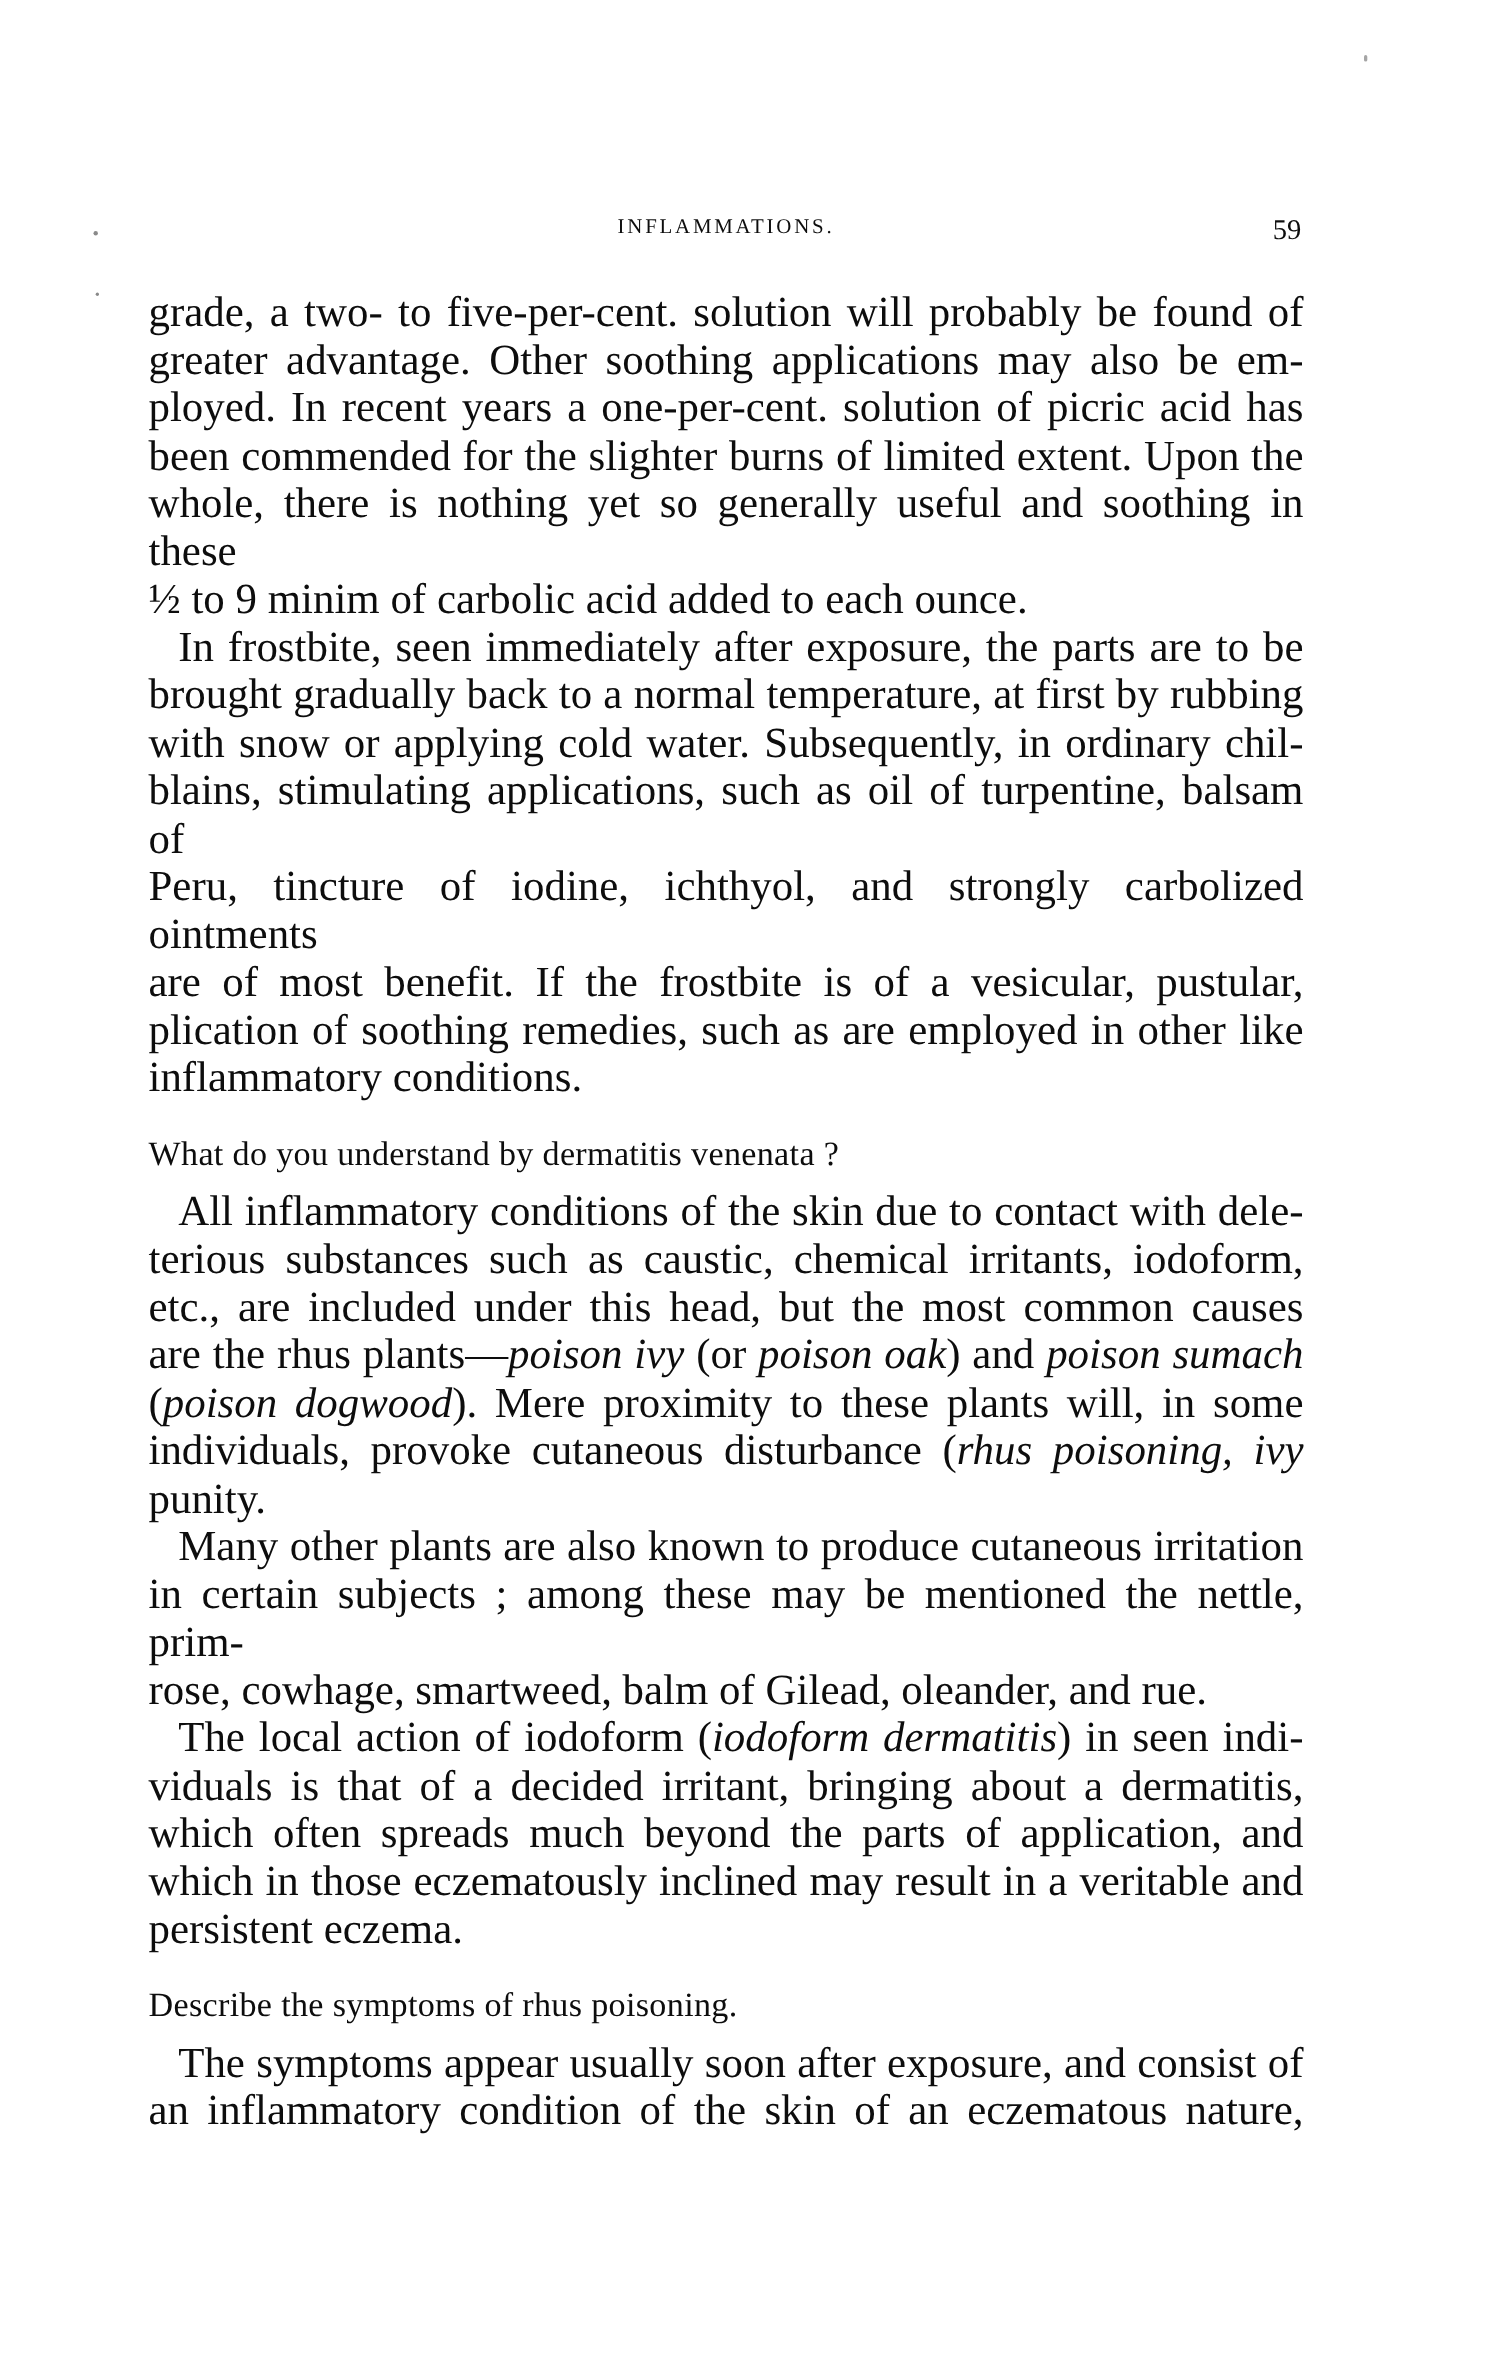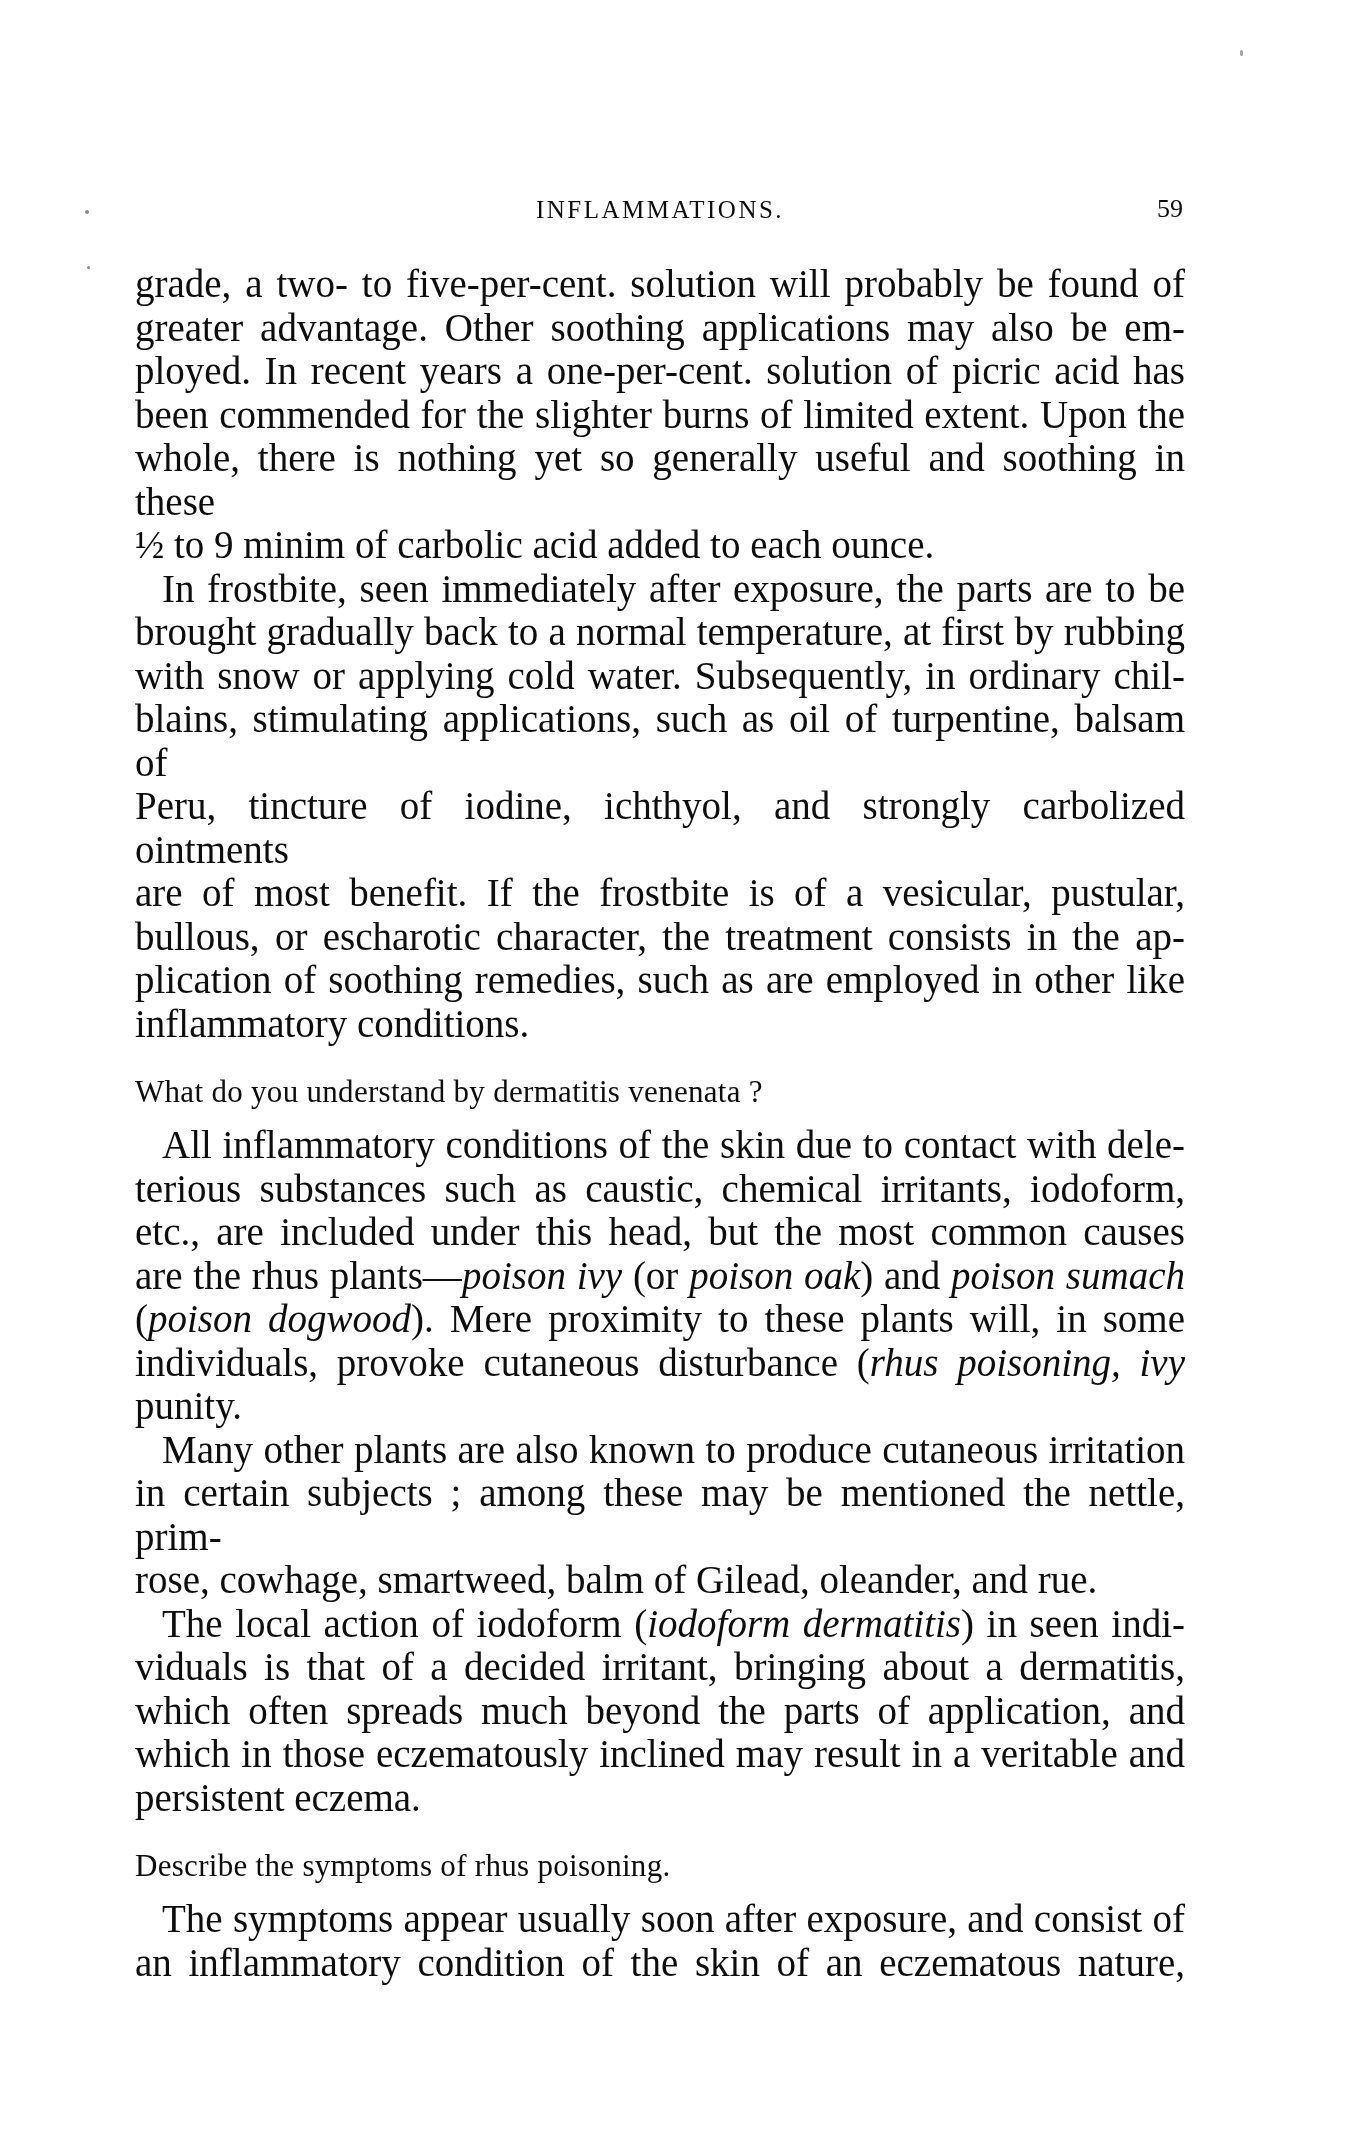--- a/index.html
+++ b/index.html
@@ -4,21 +4,21 @@
 <style>
   html,body{margin:0;padding:0;background:#e8e8e8;}
   .page{
     position:relative;width:1360px;height:2139px;background:#ffffff;
     font-family:"Liberation Serif",serif;color:#0d0d0d;overflow:hidden;
     margin:0 auto;
   }
   .page-header{position:absolute;left:135px;top:196px;width:1050px;height:40px;}
   .running-title{
     position:absolute;left:0;right:0;top:0;text-align:center;
-    font-size:25px;letter-spacing:2.5px;font-weight:normal;
+    font-size:19px;letter-spacing:2.5px;font-weight:normal;
   }
   .page-number{position:absolute;right:2px;top:-2px;font-size:26px;}
   .page-body{position:absolute;left:135px;top:262px;width:1050px;}
   .line{
     font-size:39px;line-height:43.5px;
     text-align:justify;text-align-last:justify;
   }
   .line.last{text-align-last:left;}
   .line.indent{text-indent:27px;}
   .it{font-style:italic;}
@@ -51,21 +51,20 @@
       <div class="line"><span>ployed. In recent years a one-per-cent. solution of picric acid has</span></div>
       <div class="line"><span>been commended for the slighter burns of limited extent. Upon the</span></div>
       <div class="line"><span>whole, there is nothing yet so generally useful and soothing in these</span></div>
       <div class="line last"><span>½ to 9 minim of carbolic acid added to each ounce.</span></div>
       <div class="line indent"><span>In frostbite, seen immediately after exposure, the parts are to be</span></div>
       <div class="line"><span>brought gradually back to a normal temperature, at first by rubbing</span></div>
       <div class="line"><span>with snow or applying cold water. Subsequently, in ordinary chil-</span></div>
       <div class="line"><span>blains, stimulating applications, such as oil of turpentine, balsam of</span></div>
       <div class="line"><span>Peru, tincture of iodine, ichthyol, and strongly carbolized ointments</span></div>
       <div class="line"><span>are of most benefit. If the frostbite is of a vesicular, pustular,</span></div>
-      <div class="line"><span>bullous, or escharotic character, the treatment consists in the ap-</span></div>
       <div class="line"><span>plication of soothing remedies, such as are employed in other like</span></div>
       <div class="line last"><span>inflammatory conditions.</span></div>
       <div class="heading">What do you understand by dermatitis venenata ?</div>
       <div class="line indent"><span>All inflammatory conditions of the skin due to contact with dele-</span></div>
       <div class="line"><span>terious substances such as caustic, chemical irritants, iodoform,</span></div>
       <div class="line"><span>etc., are included under this head, but the most common causes</span></div>
       <div class="line"><span>are the rhus plants—</span><span class="it">poison ivy</span><span> (or </span><span class="it">poison oak</span><span>) and </span><span class="it">poison sumach</span></div>
       <div class="line"><span>(</span><span class="it">poison dogwood</span><span>). Mere proximity to these plants will, in some</span></div>
       <div class="line"><span>individuals, provoke cutaneous disturbance (</span><span class="it">rhus poisoning, ivy</span></div>
       <div class="line last"><span>punity.</span></div>

